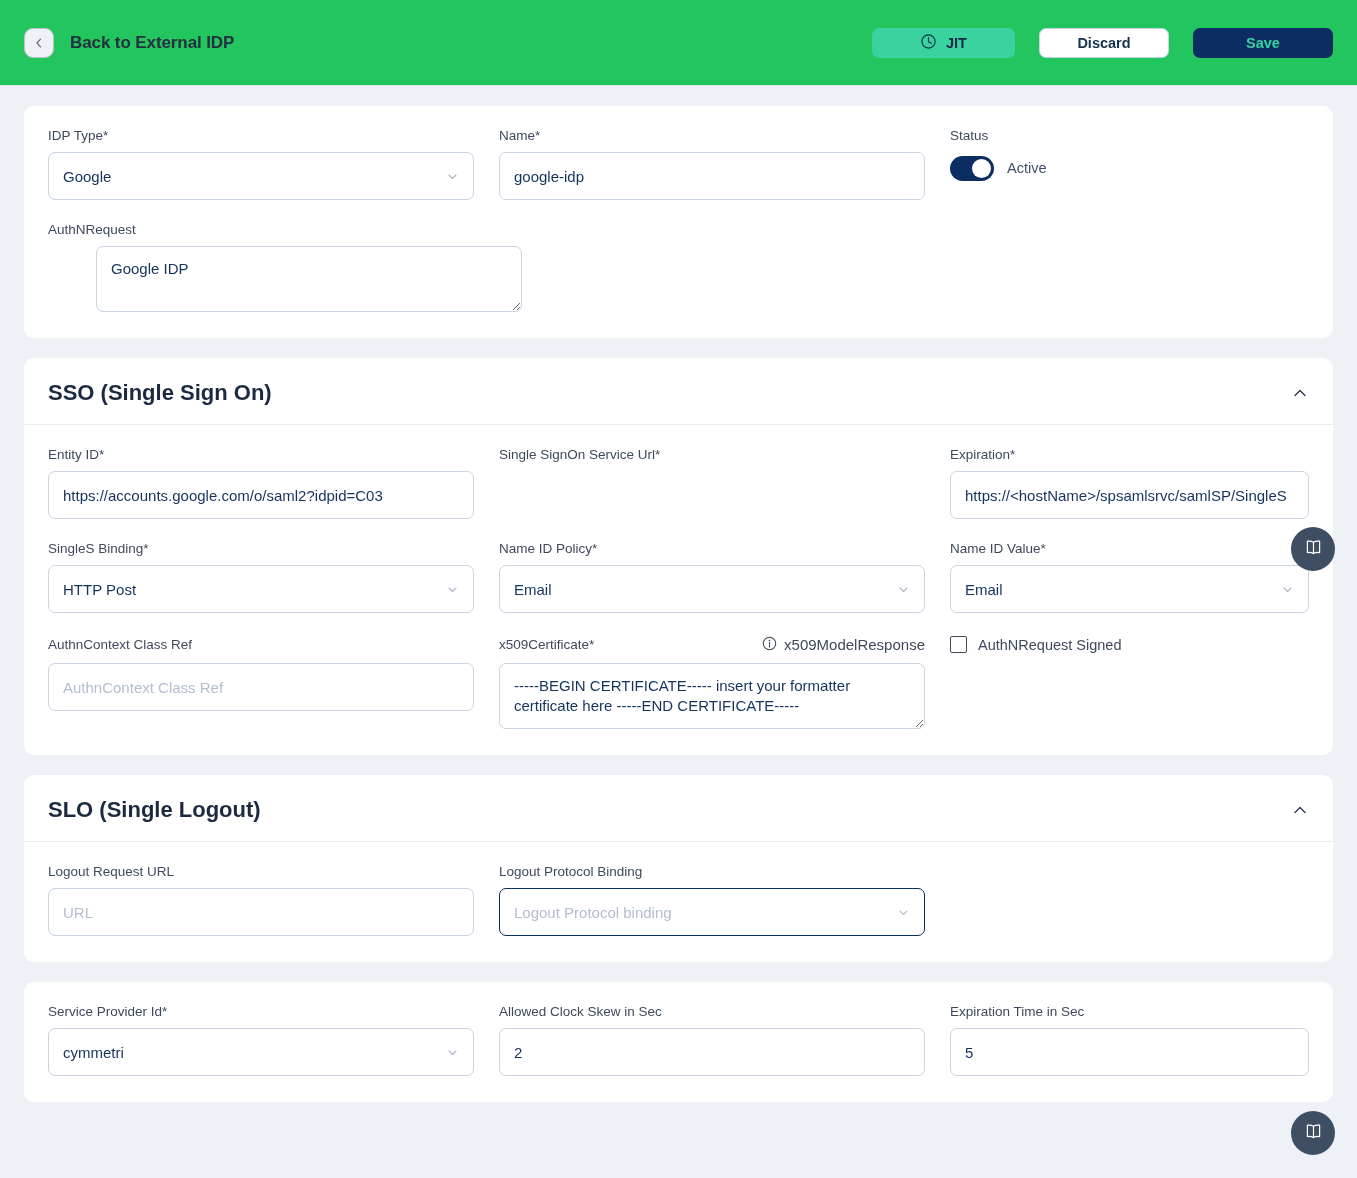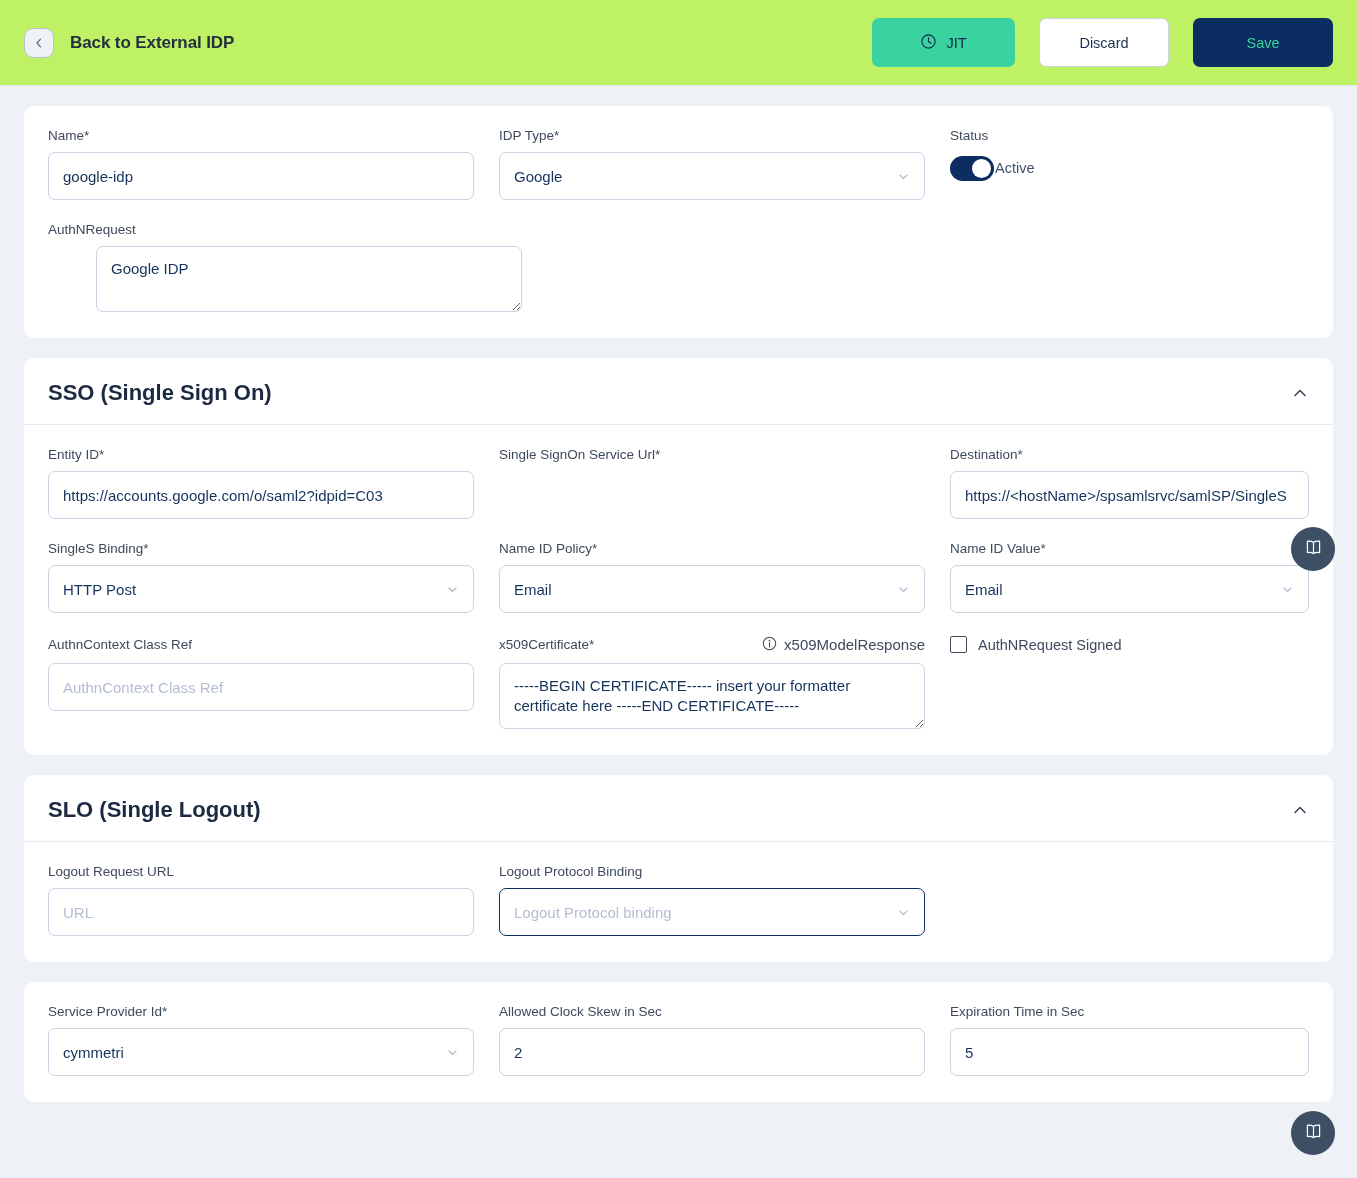--- a/index.html
+++ b/index.html
@@ -11,21 +11,21 @@
   .page {
     width: 1357px; min-height: 1178px;
     background: #eef1f6;
     position: relative;
     overflow: hidden;
   }
 
   
   .topbar {
     height: 86px;
-    background: #bef264;
+    background: #22c55e;
     display: flex;
     align-items: center;
     padding: 0 24px;
     border-bottom: 1px solid #dfe4ec;
     position: relative;
   }
   .back-btn {
     width: 30px; height: 30px;
     border: 1px solid #b9c2d0;
     border-radius: 9px;
@@ -42,24 +42,24 @@
     color: #24303f;
     letter-spacing: -0.1px;
   }
   .topbar-actions {
     margin-left: auto;
     display: flex;
     align-items: center;
     gap: 24px;
   }
   .btn {
-    height: 49px;
+    height: 30px;
     border-radius: 7px;
     font-size: 14.5px;
-    font-weight: normal;
+    font-weight: bold;
     display: flex;
     align-items: center;
     justify-content: center;
     cursor: pointer;
     border: none;
     white-space: nowrap;
   }
   .btn-jit {
     width: 143px;
     background: #3ad29f;
@@ -165,21 +165,21 @@
     height: auto;
     padding: 12px 14px;
     line-height: 20px;
     resize: vertical;
     display: block;
   }
   .ta-desc { height: 101px; margin-left: 48px; }
   .ta-cert { height: 103px; }
 
   
-  .toggle-wrap { display: flex; align-items: center; gap: 1px; height: 32px; }
+  .toggle-wrap { display: flex; align-items: center; gap: 13px; height: 32px; }
   .toggle {
     width: 44px; height: 25px;
     border-radius: 13px;
     background: #0b2d62;
     position: relative;
     cursor: pointer;
     flex: 0 0 auto;
   }
   .toggle .knob {
     position: absolute;
@@ -245,33 +245,33 @@
       </div>
       <div class="btn btn-discard">Discard</div>
       <div class="btn btn-save">Save</div>
     </div>
   </div>
 
   <div class="card first">
     <div class="card-body">
       <div class="row">
         <div class="field">
-          <label class="label">Name*</label>
-          <input class="control" type="text" value="google-idp" style="">
-        </div>
-        <div class="field">
           <label class="label">IDP Type*</label>
           <div class="control select">
             <span class="sel-value">Google</span>
             <span class="caret">
               <svg width="13" height="13" viewBox="0 0 13 13">
                   <path d="M3 5 L6.5 8.5 L10 5" fill="none" stroke="#aab6c9" stroke-width="1.1" stroke-linecap="round" stroke-linejoin="round"></path>
                 </svg>
             </span>
           </div>
+        </div>
+        <div class="field">
+          <label class="label">Name*</label>
+          <input class="control" type="text" value="google-idp" style="">
         </div>
         <div class="field">
           <label class="label">Status</label>
           <div class="toggle-wrap">
             <div class="toggle">
                 <span class="knob"></span>
               </div>
             <span class="toggle-label">Active</span>
           </div>
         </div>
@@ -300,21 +300,21 @@
     <div class="card-body">
       <div class="row">
         <div class="field">
           <label class="label">Entity ID*</label>
           <input class="control" type="text" value="https://accounts.google.com/o/saml2?idpid=C03" style="">
         </div>
         <div class="field">
           <label class="label">Single SignOn Service Url*</label>
         </div>
         <div class="field">
-          <label class="label">Destination*</label>
+          <label class="label">Expiration*</label>
           <input class="control" type="text" value="https://&lt;hostName&gt;/spsamlsrvc/samlSP/SingleS" style="">
         </div>
       </div>
 
       <div class="row">
         <div class="field">
           <label class="label">SingleS Binding*</label>
           <div class="control select">
             <span class="sel-value">HTTP Post</span>
             <span class="caret">

